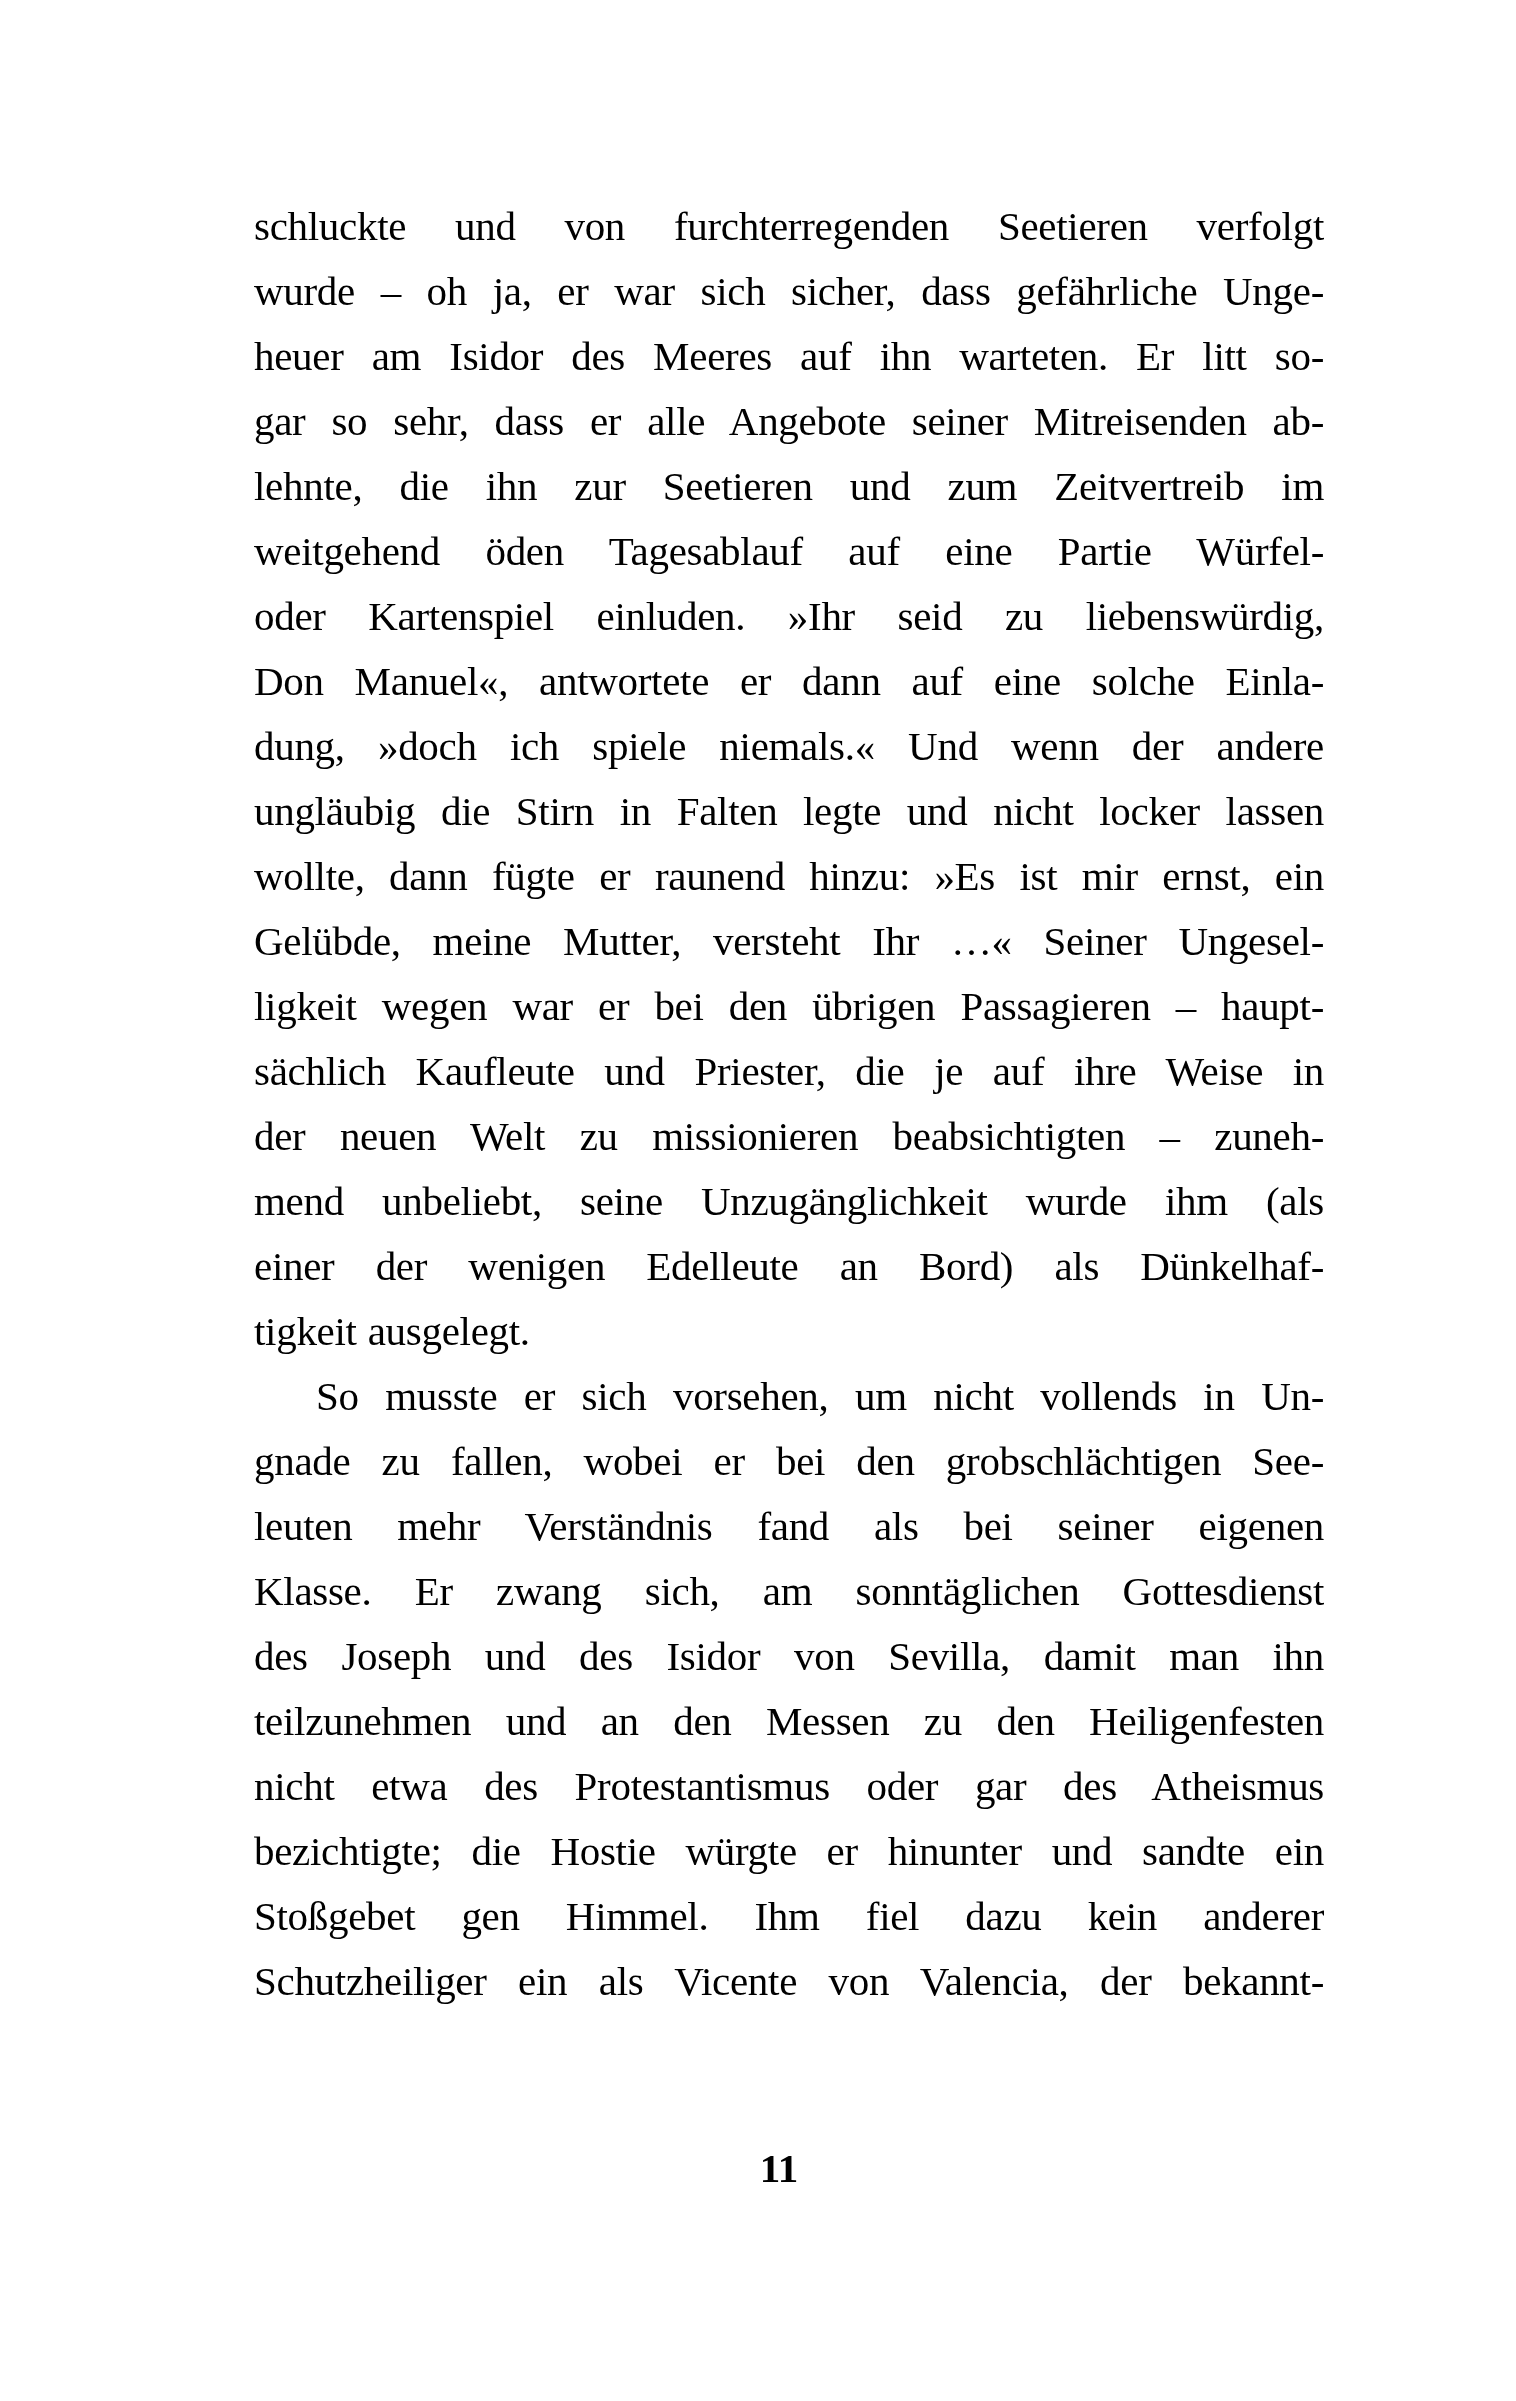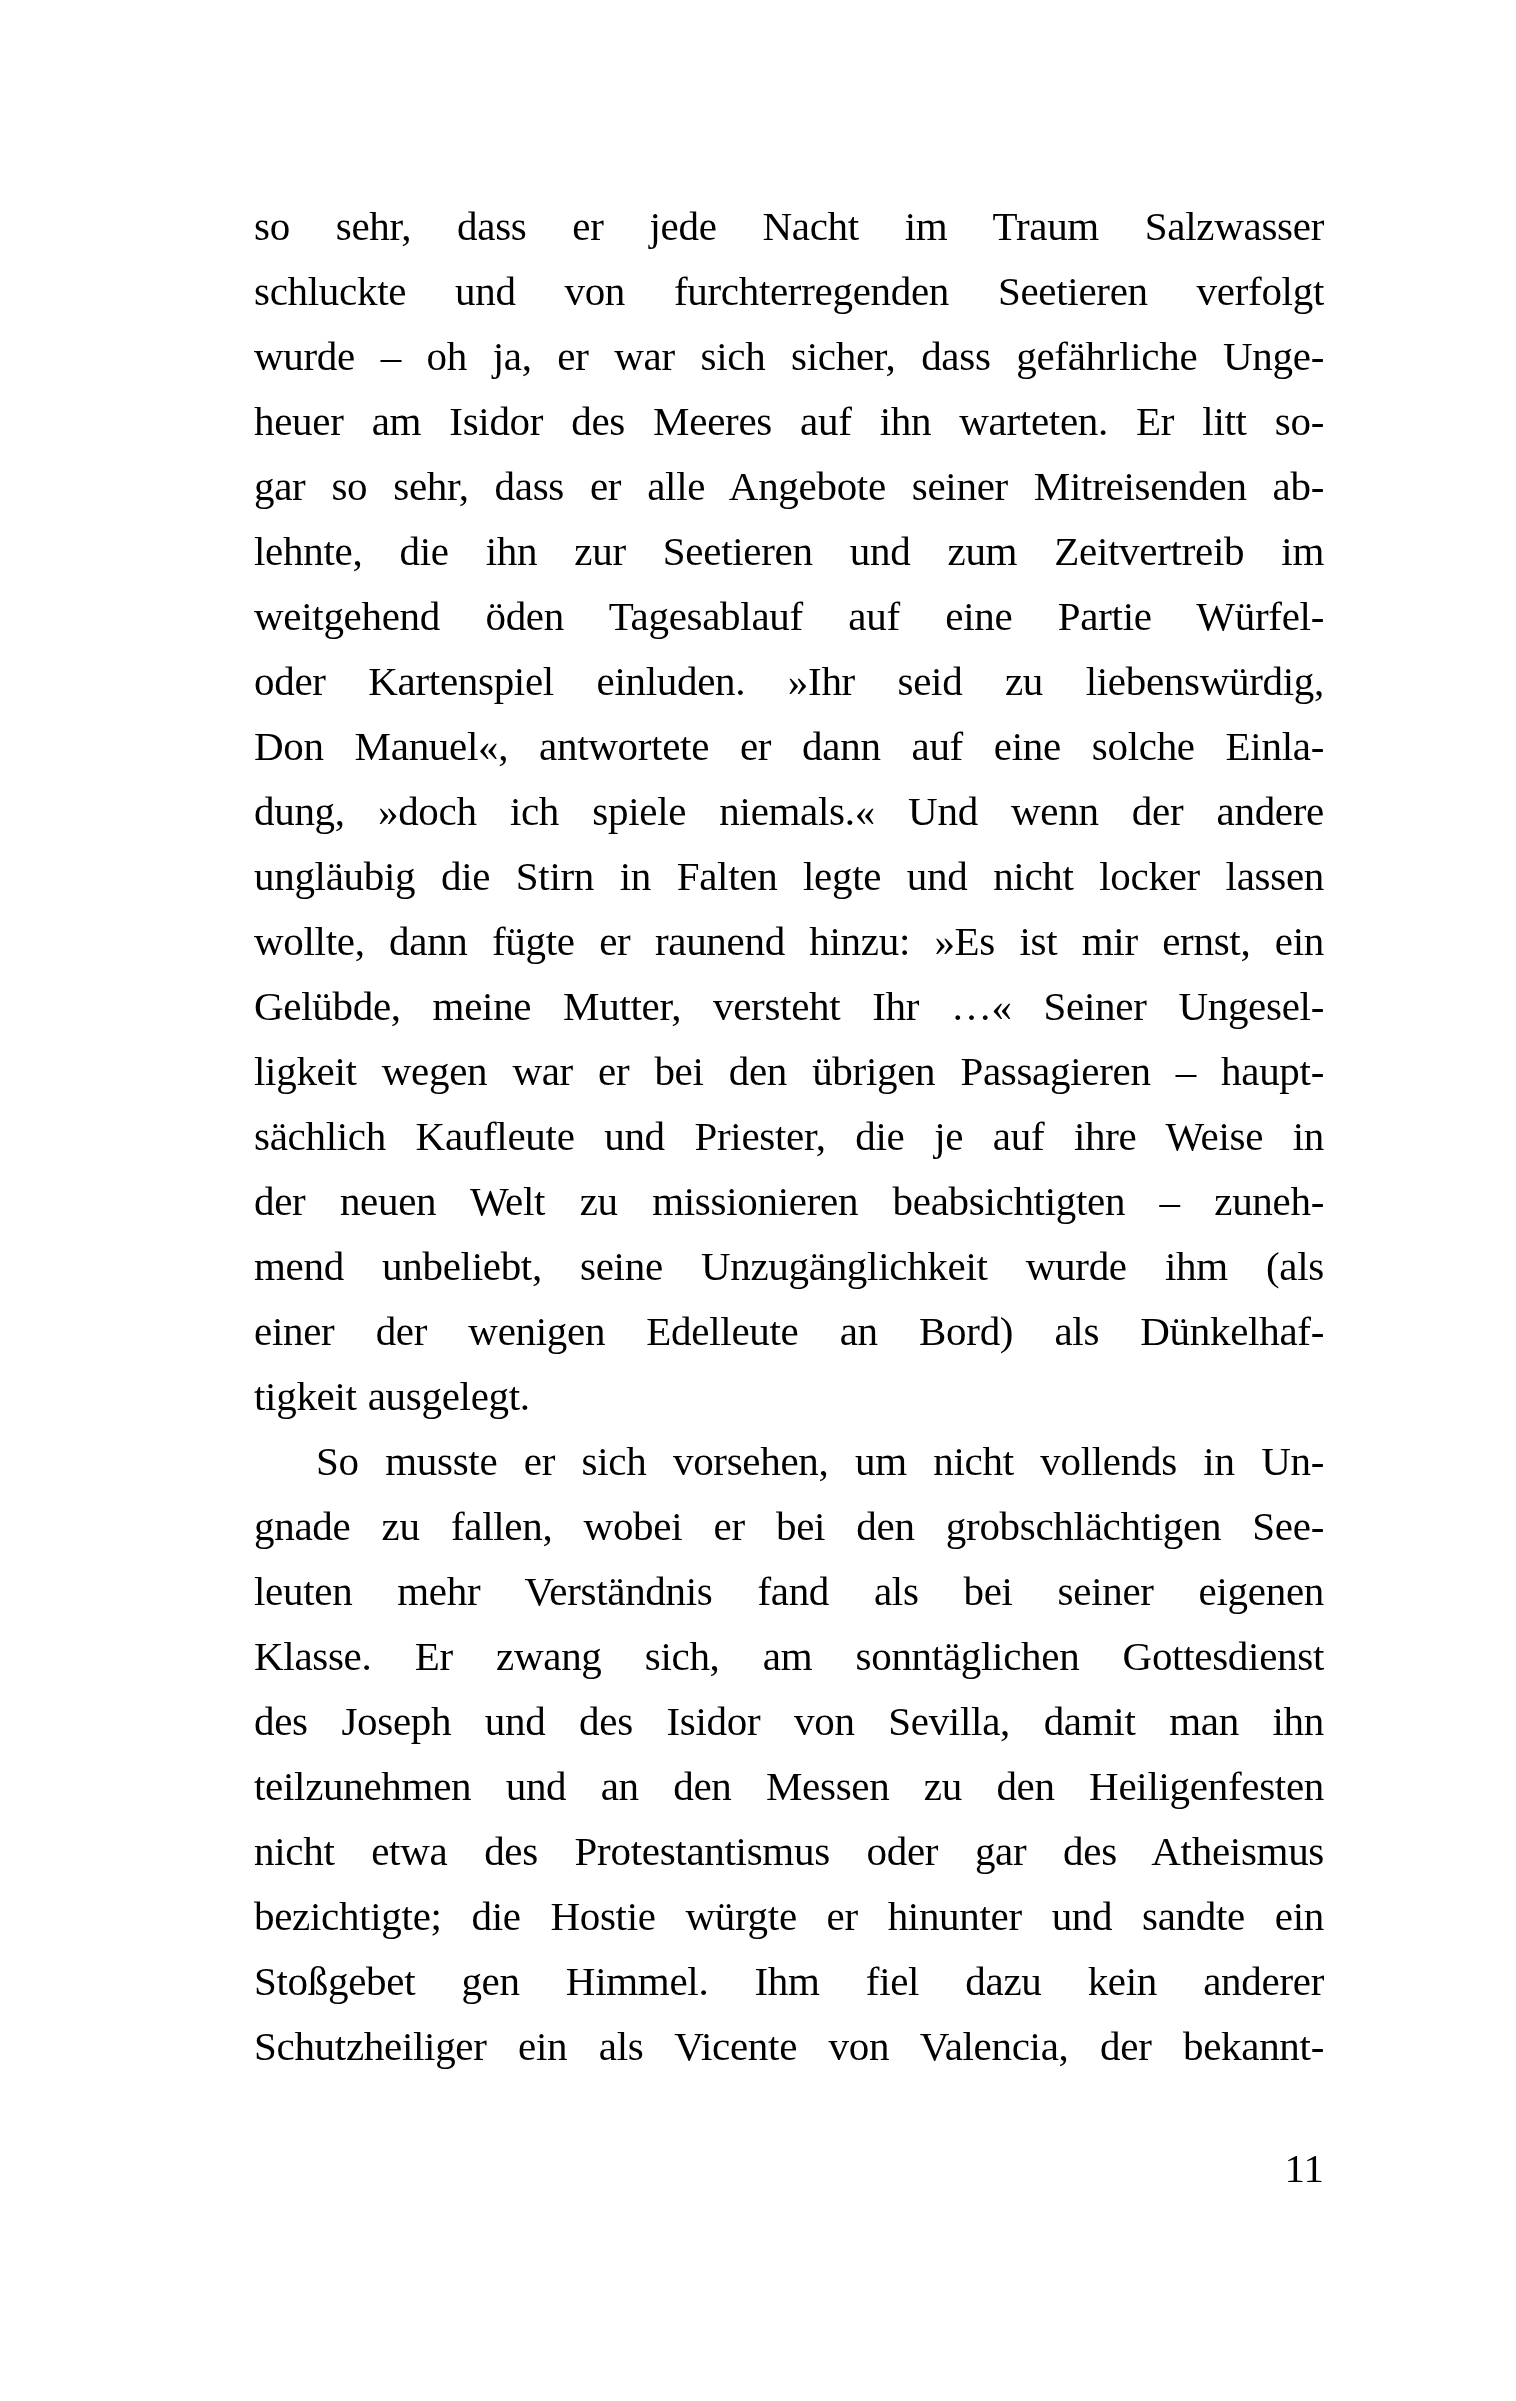--- a/index.html
+++ b/index.html
@@ -35,35 +35,35 @@
   }
   .line.align-left {
     text-align: center;
     text-align-last: left;
   }
   .line.indent {
     text-indent: 62px;
   }
   .page-number {
     position: absolute;
-    left: 254px;
+    left: 244px;
     top: 2136px;
     width: 1070px;
     font-size: 41px;
     line-height: 65px;
-    text-align: right;
+    text-align: center;
+    font-weight: bold;
   }
 </style>
 </head>
 <body>
 
 <div class="page">
 
   <div class="text-block">
-    <div class="line">so sehr, dass er jede Nacht im Traum Salzwasser</div>
     <div class="line">schluckte und von furchterregenden Seetieren verfolgt</div>
     <div class="line">wurde – oh ja, er war sich sicher, dass gefährliche Unge-</div>
     <div class="line">heuer am Isidor des Meeres auf ihn warteten. Er litt so-</div>
     <div class="line">gar so sehr, dass er alle Angebote seiner Mitreisenden ab-</div>
     <div class="line">lehnte, die ihn zur Seetieren und zum Zeitvertreib im</div>
     <div class="line">weitgehend öden Tagesablauf auf eine Partie Würfel-</div>
     <div class="line">oder Kartenspiel einluden. »Ihr seid zu liebenswürdig,</div>
     <div class="line">Don Manuel«, antwortete er dann auf eine solche Einla-</div>
     <div class="line">dung, »doch ich spiele niemals.« Und wenn der andere</div>
     <div class="line">ungläubig die Stirn in Falten legte und nicht locker lassen</div>

